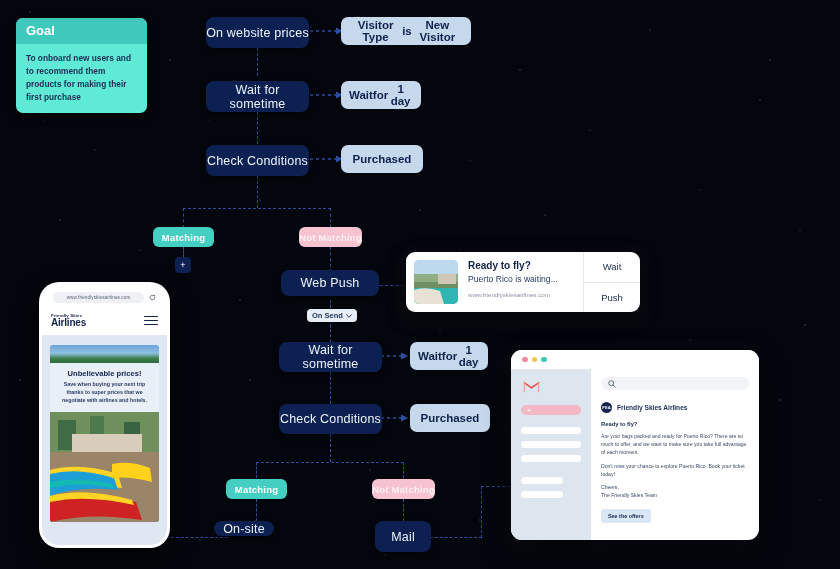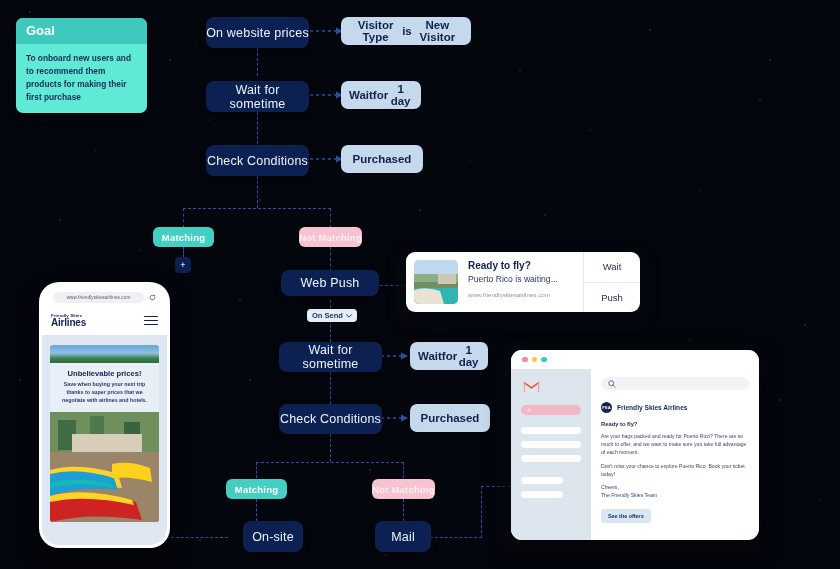--- a/index.html
+++ b/index.html
@@ -270,21 +270,21 @@
   </div>
   <div class="node" style="left:281px;top:270px;width:98px;height:26px;">
     <span>Web Push</span>
   </div>
   <div class="node" style="left:279px;top:342px;width:103px;height:30px;">
     <span>Wait for sometime</span>
   </div>
   <div class="node" style="left:279px;top:404px;width:103px;height:30px;">
     <span>Check Conditions</span>
   </div>
-  <div class="node" style="left:243px;top:521px;width:60px;height:31px;text-align:center;">
+  <div class="node" style="left:214px;top:521px;width:60px;height:15px;text-align:center;">
     <span>On-site</span>
   </div>
   <div class="node" style="left:375px;top:521px;width:56px;height:31px;">
     <span>Mail</span>
   </div>
 
   <div class="chip" style="left:341px;top:17px;width:130px;height:28px;">
     <span>Visitor Type</span>
       <span class="lite"> is </span>
       <span>New Visitor</span>

